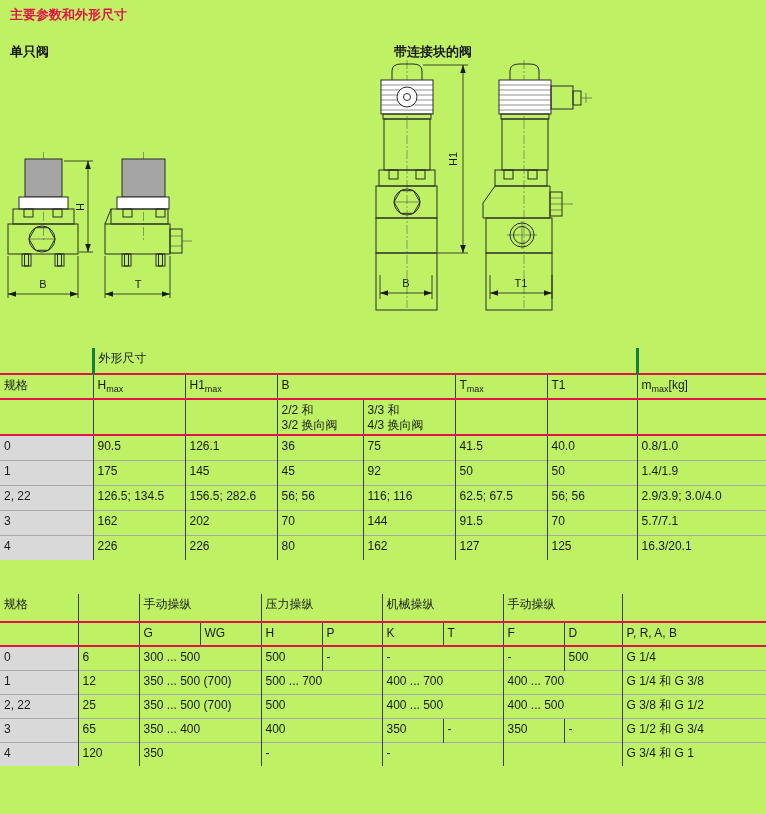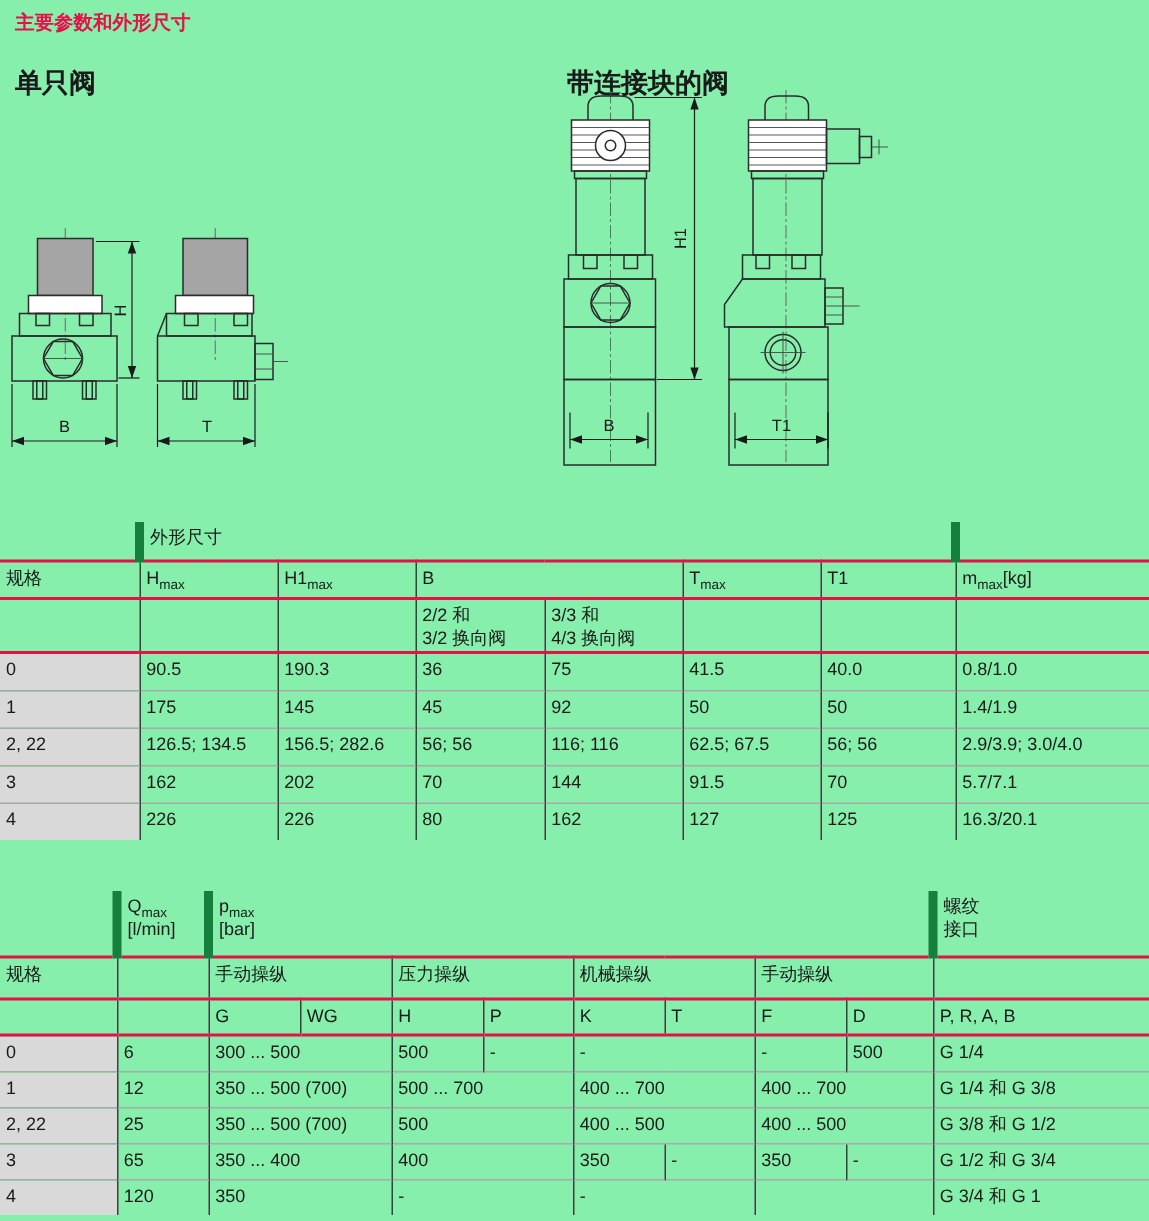--- a/index.html
+++ b/index.html
@@ -1,37 +1,37 @@
 <!DOCTYPE html>
 <html><head>
 <meta charset="utf-8">
 <style>
   html,body{margin:0;padding:0;background:#fff;}
-  .page{position:relative;width:766px;height:814px;background:#86efac;overflow:hidden;
+  .page{position:relative;width:766px;height:814px;background:#bef264;overflow:hidden;
         font-family:"Liberation Sans",sans-serif;color:#1a1a1a;}
   .title{position:absolute;left:10px;top:6px;font-size:13px;font-weight:bold;color:#e51149;}
-  .viewlbl{position:absolute;font-size:18px;font-weight:bold;color:#1a1a1a;}
+  .viewlbl{position:absolute;font-size:13px;font-weight:bold;color:#1a1a1a;}
   .lbl-single{left:10px;top:43px;}
-  .lbl-block{left:378px;top:43px;}
+  .lbl-block{left:394px;top:43px;}
   svg.draw{position:absolute;}
   svg.draw text{font:11px "Liberation Sans",sans-serif;fill:#1a1a1a;}
   .st{stroke:#2b2b2b;stroke-width:1;fill:none;}
   .stf{stroke:#2b2b2b;stroke-width:1;fill:#fff;}
   .coil{stroke:#2b2b2b;stroke-width:1;fill:#a5a5a5;}
   .thin{stroke:#444;stroke-width:.6;fill:none;}
   .cl{stroke:#555;stroke-width:.55;fill:none;stroke-dasharray:9 2 2 2;}
   .ah{fill:#1a1a1a;stroke:none;}
   .dim{stroke:#1a1a1a;stroke-width:.8;fill:none;}
 
   table.tbl{position:absolute;left:0;border-collapse:collapse;table-layout:fixed;
             font-size:12px;color:#1a1a1a;}
   .tbl td{padding:3px 4px 0 4px;vertical-align:top;overflow:hidden;white-space:nowrap;line-height:15px;}
   .tbl td + td{border-left:1px solid #3f3f3f;}
   .tbl tr.ra td{border-left:none;}
-  .tbl tr.ra td.bl{border-left:6px solid #15803d;}
+  .tbl tr.ra td.bl{border-left:3px solid #15803d;}
   .tbl tr.redb td{border-bottom:2px solid #e51149;}
   .tbl tr.sep td{border-top:1px solid #a9a9a9;}
   .tbl td.sg{background:#d9d9d9;}
   .t1{top:348px;width:766px;}
   .t2{top:594px;width:766px;}
   .t1 tr.ra{height:26px;} .t1 tr.rb{height:25px;} .t1 tr.rc{height:36px;margin-left:36px;} .t1 tr.rd{height:25px;}
   .t2 tr.ra{height:44px;} .t2 tr.rb{height:28px;} .t2 tr.rc{height:24px;} .t2 tr.rd{height:24px;}
   sub{font-size:9px;line-height:0;}
 </style>
 </head>
@@ -215,21 +215,21 @@
             <div>3/3 和</div>
             <div>4/3 换向阀</div>
           </td>
       <td></td>
       <td></td>
       <td></td>
     </tr>
     <tr class="rd">
       <td class="sg">0</td>
       <td>90.5</td>
-      <td>190.3</td>
+      <td>126.1</td>
       <td>36</td>
       <td>75</td>
       <td>41.5</td>
       <td>40.0</td>
       <td>0.8/1.0</td>
     </tr>
     <tr class="rd sep">
       <td class="sg">1</td>
       <td>175</td>
       <td>145</td>
@@ -280,35 +280,20 @@
         <col style="width:61px">
         <col style="width:61px">
         <col style="width:60px">
         <col style="width:61px">
         <col style="width:60px">
         <col style="width:61px">
         <col style="width:58px">
         <col style="width:144px">
       </colgroup>
     <tbody>
-        <tr class="ra redb">
-      <td></td>
-      <td class="bl">
-        <div><span>Q</span><sub>max</sub></div>
-        <div>[l/min]</div>
-      </td>
-      <td class="bl" colspan="8">
-        <div><span>p</span><sub>max</sub></div>
-        <div>[bar]</div>
-      </td>
-      <td class="bl">
-        <div>螺纹</div>
-            <div>接口</div>
-      </td>
-    </tr>
     <tr class="rb redb">
       <td>规格</td>
       <td></td>
       <td colspan="2">手动操纵</td>
       <td colspan="2">压力操纵</td>
       <td colspan="2">机械操纵</td>
       <td colspan="2">手动操纵</td>
       <td></td>
     </tr>
     <tr class="rc redb">

